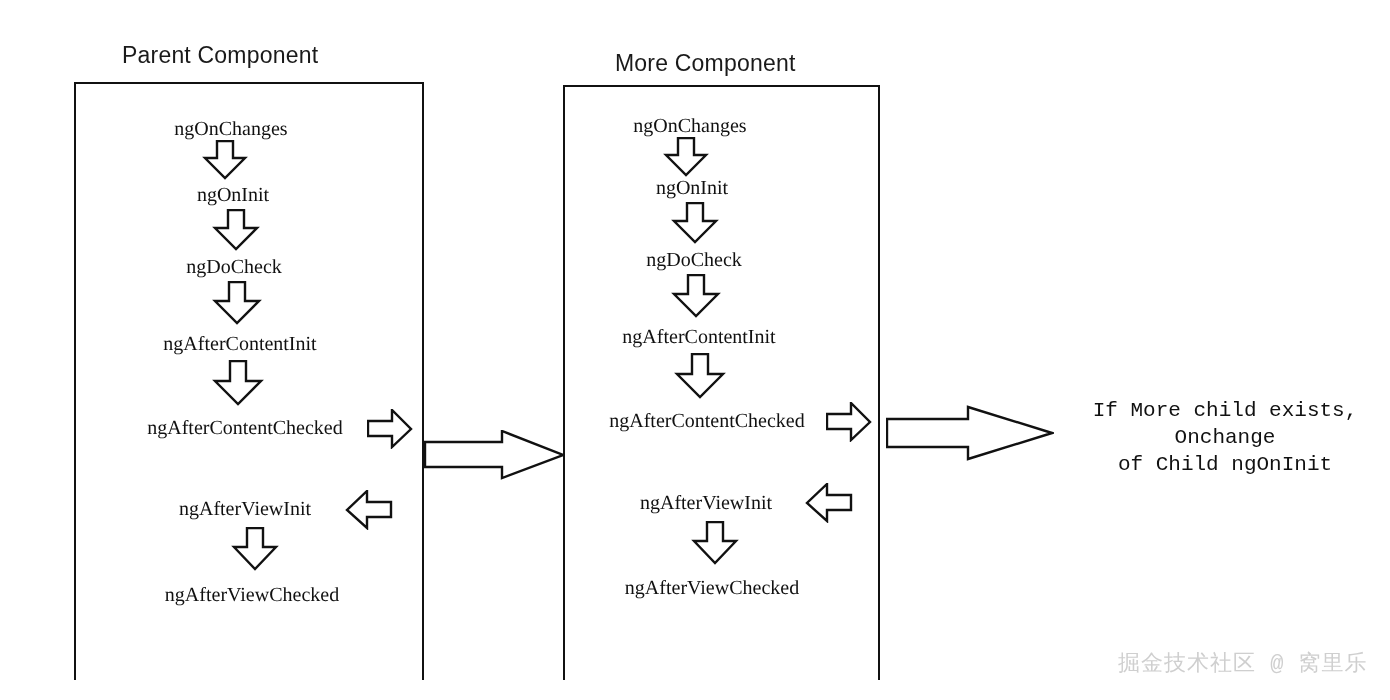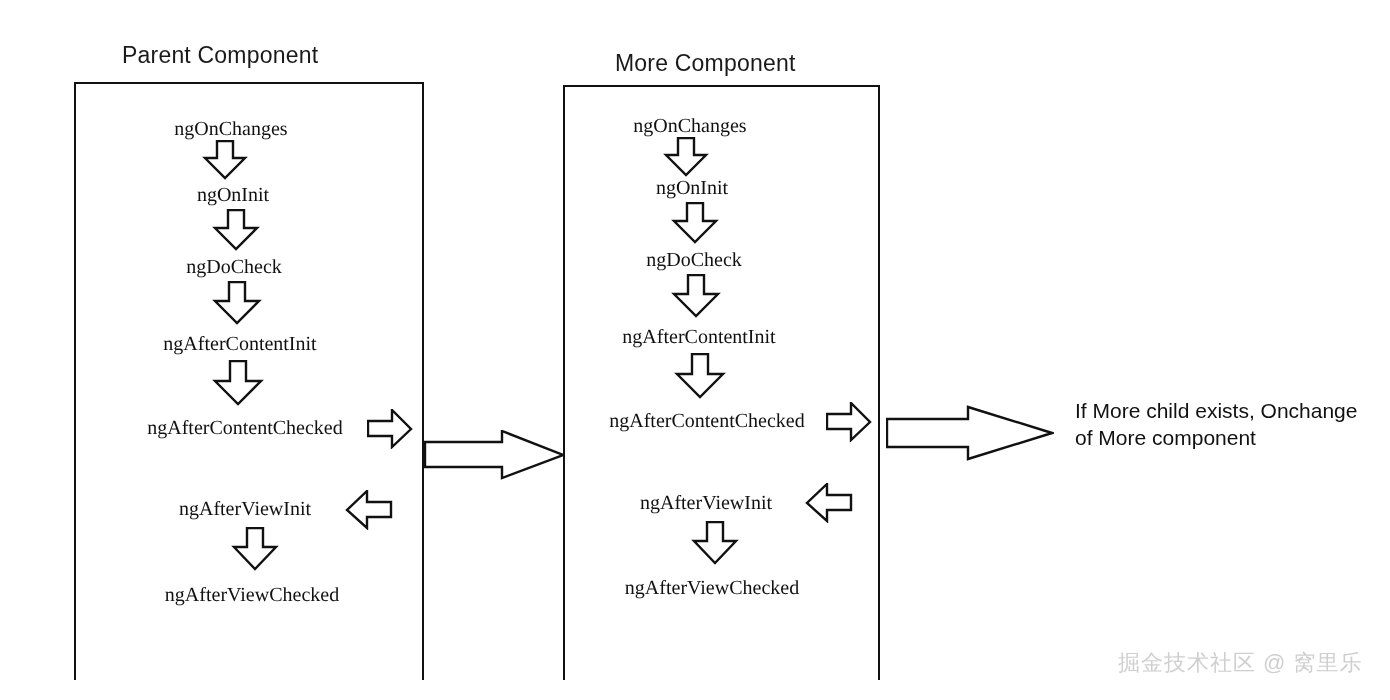--- a/index.html
+++ b/index.html
@@ -48,43 +48,44 @@
     transform: translateX(-50%);
     text-rendering: geometricPrecision;
   }
 
   
   #right-caption {
     position: absolute;
     left: 1075px;
     top: 398px;
     width: 300px;
-    font-family: Liberation Sans, sans-serif;
+    font-family: Liberation Mono, monospace;
     font-size: 21px;
     line-height: 1.28;
     color: #111111;
+    text-align: center;
   }
 
   
   .arrow {
     position: absolute;
     overflow: visible;
   }
   .arrow svg { display: block; }
   .arrow polygon, .arrow path {
     fill: #ffffff;
     stroke: #111111;
     stroke-width: 2.4;
     stroke-linejoin: miter;
   }
 
   
   .watermark {
     position: absolute;
-    font-family: Liberation Sans, sans-serif;
+    font-family: Liberation Mono, monospace;
     white-space: nowrap;
     color: #d8d8d8;
     pointer-events: none;
     user-select: none;
   }
   #watermark-main {
     left: 1118px;
     top: 648px;
     font-size: 22px;
     letter-spacing: 1px;
@@ -230,20 +231,20 @@
   </div>
 
   <div class="arrow" style="left:886px; top:405px;">
     <svg width="168" height="56" viewBox="0 0 168 56">
       <polygon points="1,14 82,14 82,2 166,28 82,54 82,42 1,42"></polygon>
     </svg>
   </div>
 
   <div id="right-caption">
     <div>If More child exists, Onchange</div>
-    <div>of More component</div>
+    <div>of Child ngOnInit</div>
   </div>
 
   <div class="watermark" id="watermark-main">掘金技术社区 @ 窝里乐</div>
 
   <div class="watermark" id="watermark-ghost">掘金技术社区 @ 窝里乐</div>
 
 </div>
 
 </body></html>

